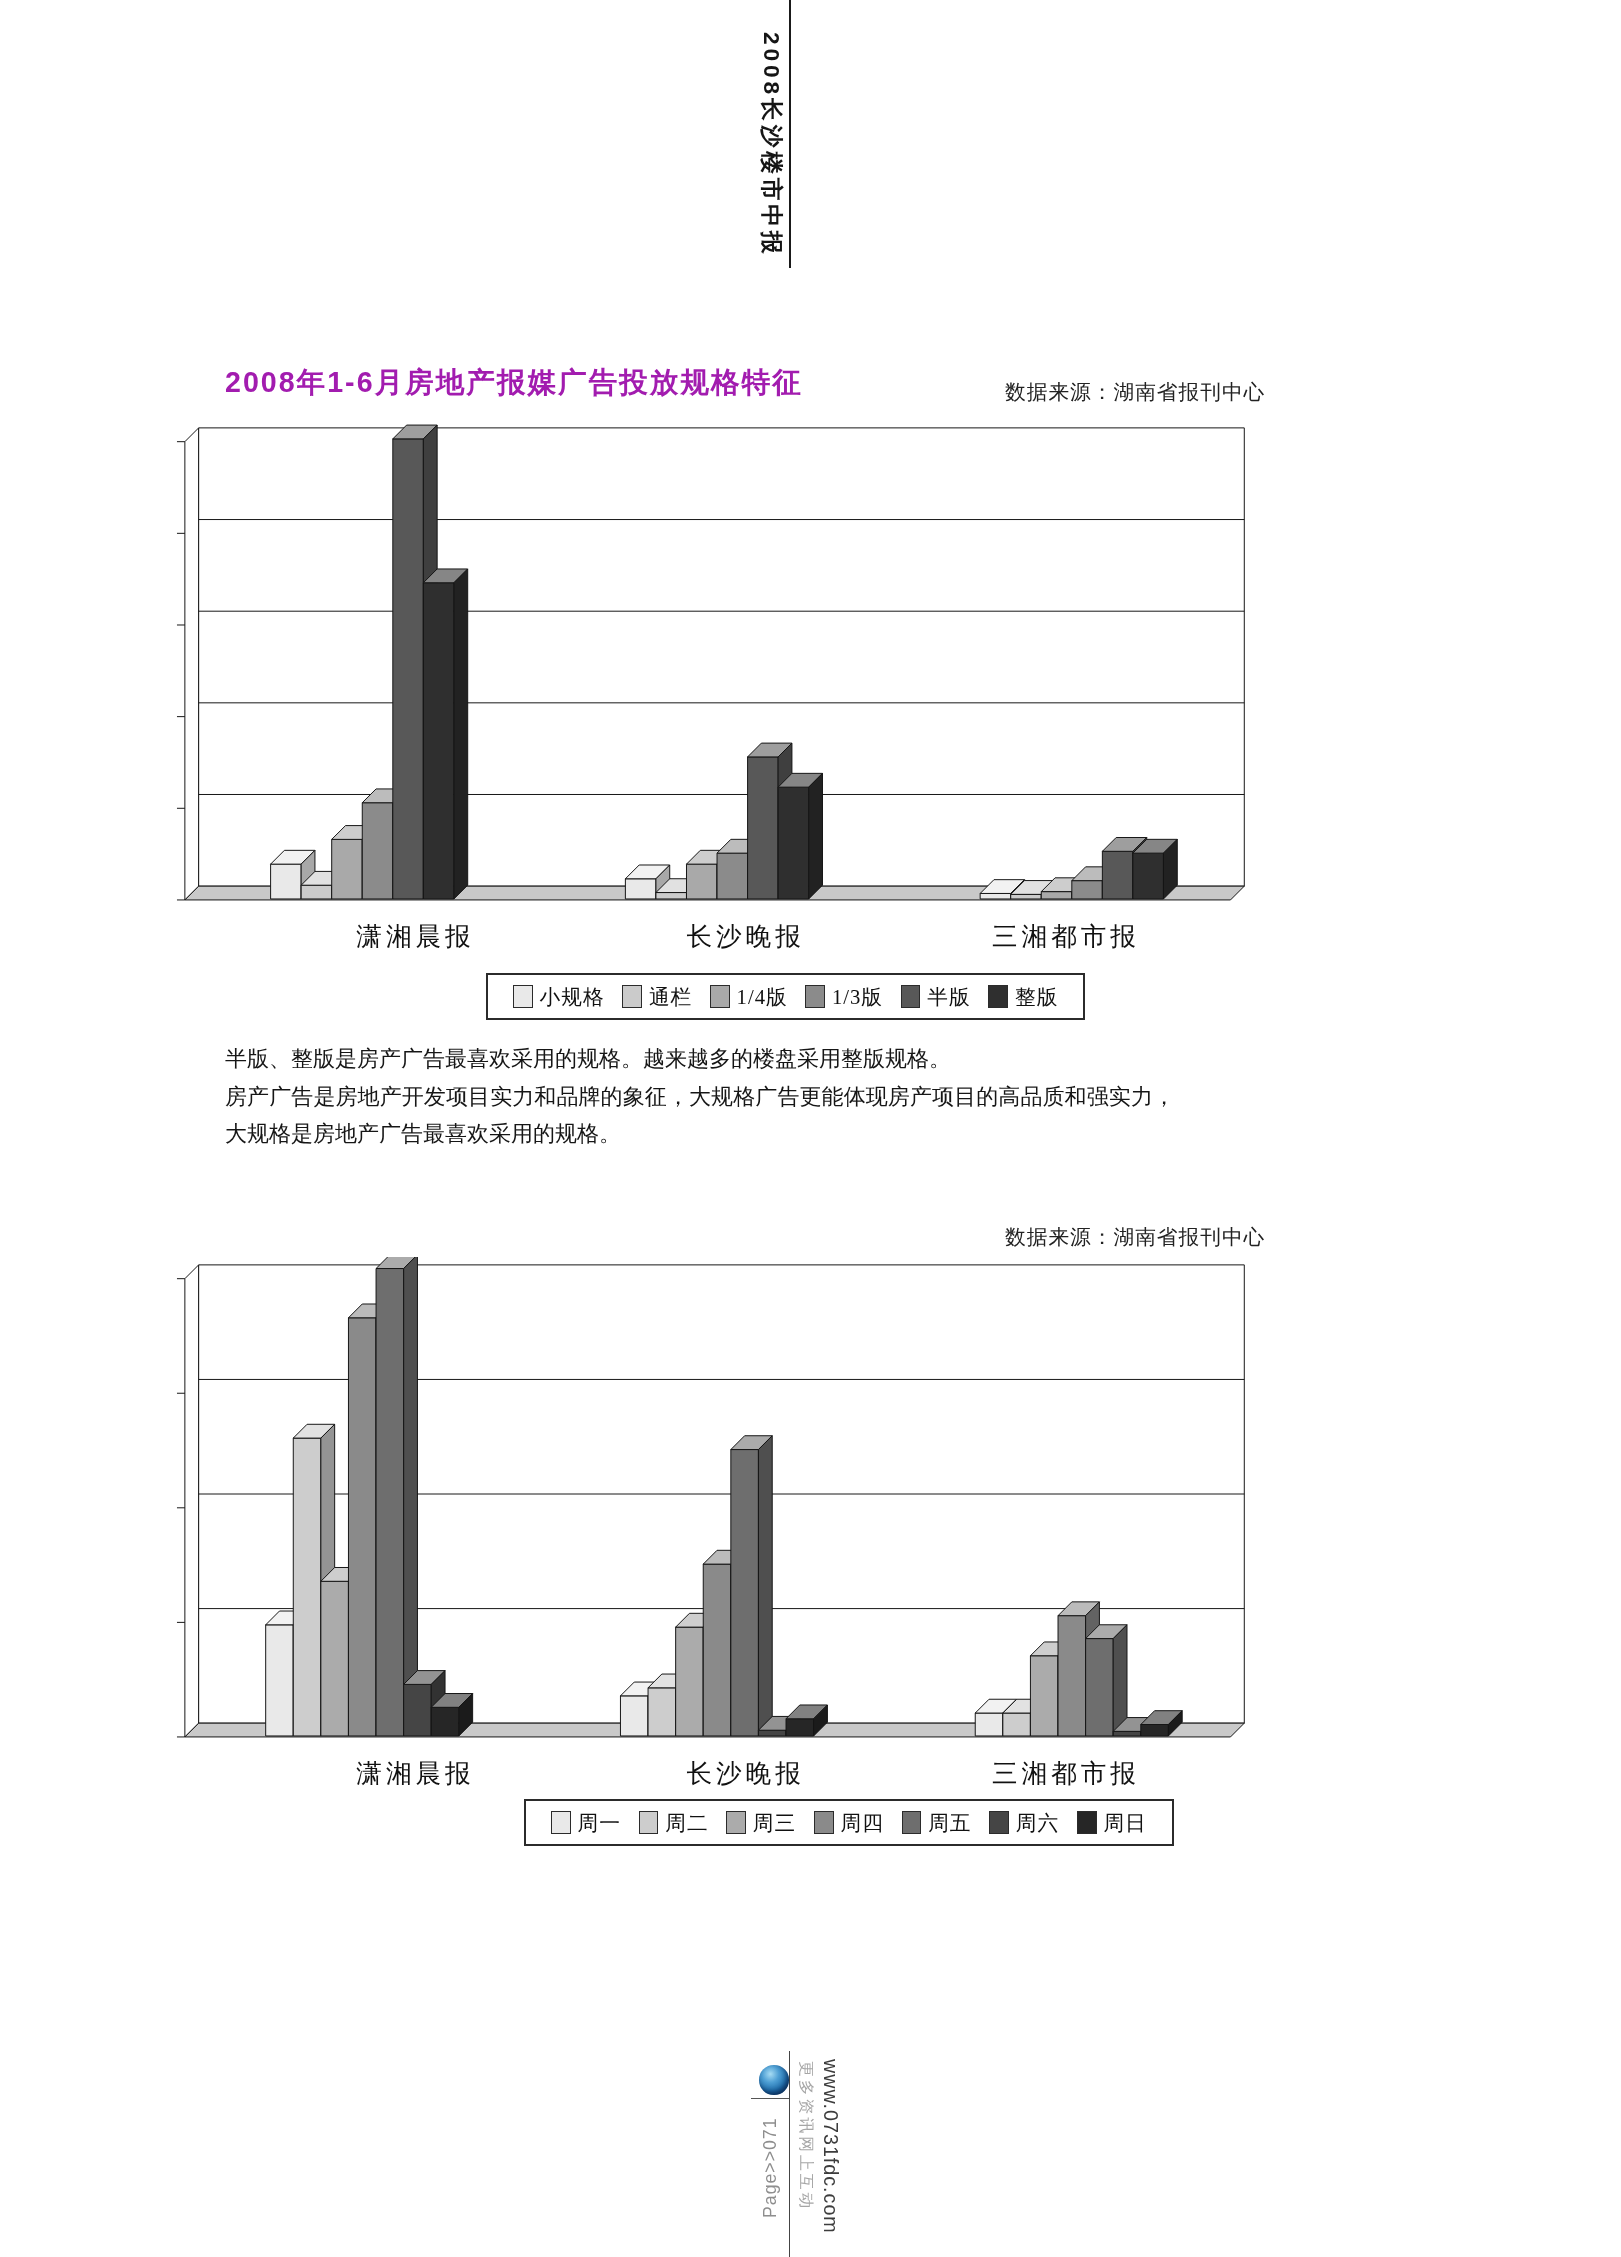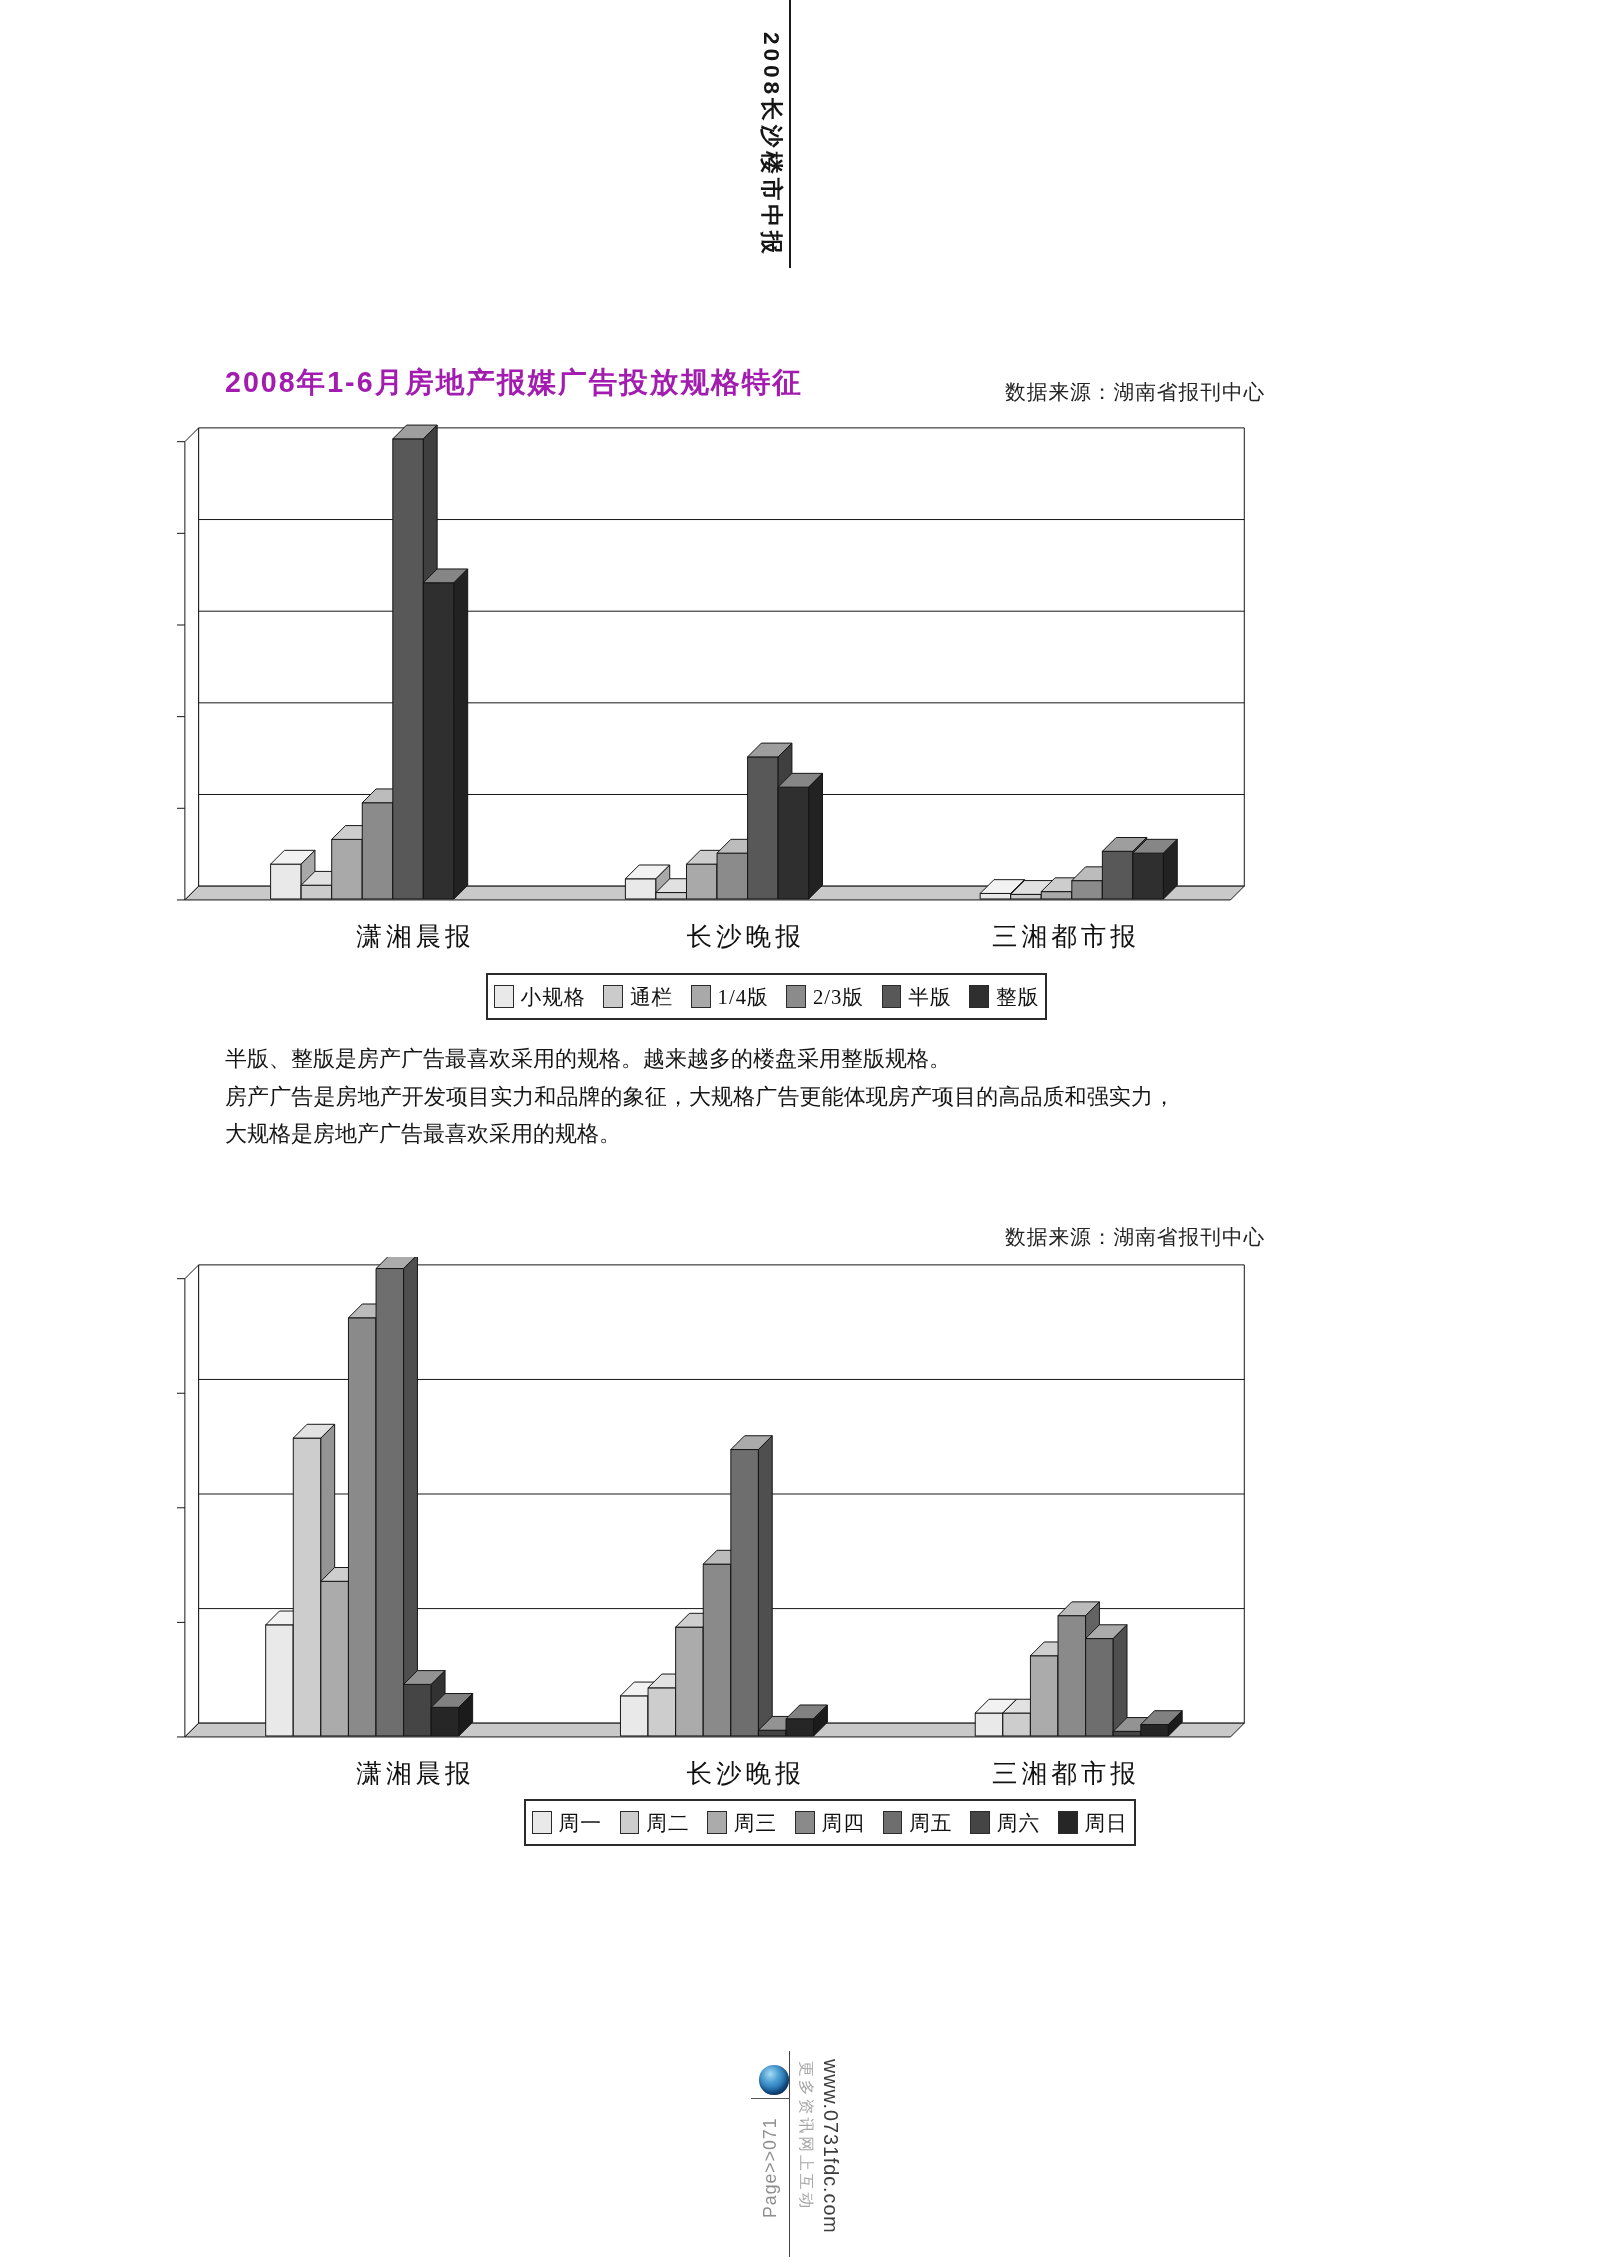--- a/index.html
+++ b/index.html
@@ -17,21 +17,21 @@
   
   .rot-cw{position:absolute;transform:rotate(90deg);transform-origin:top left;white-space:nowrap;}
   .rot-ccw{position:absolute;transform:rotate(-90deg);transform-origin:top left;white-space:nowrap;}
   .side-header{font-size:22.7px;font-weight:700;letter-spacing:3.9px;color:#151515;}
   .sec-title{position:absolute;font-size:28.6px;font-weight:700;letter-spacing:2px;color:#a21caf;}
   .src-label{position:absolute;font-size:20.7px;letter-spacing:1px;color:#222;
              font-family:"Liberation Serif","DejaVu Serif",serif;text-align:center;}
   .body-par{position:absolute;width:950px;font-size:22px;line-height:37px;
             text-align:justify;color:#161616;}
   .legend{position:absolute;display:inline-flex;align-items:center;
-          border:2px solid #2b2b2b;background:#fff;height:43px;padding:0 6px;}
+          border:2px solid #2b2b2b;background:#fff;height:43px;padding:0 25px;}
   .legend .item{display:inline-flex;align-items:center;margin-right:17.7px;}
   .legend .item:last-child{margin-right:0;}
   .legend .sw{display:inline-block;width:17.7px;height:20.7px;border:1px solid #2b2b2b;margin-right:6.9px;}
   .legend .lbl{font-size:20.7px;letter-spacing:1px;color:#111;
                font-family:"Liberation Serif","DejaVu Serif",serif;}
   .chart-svg{position:absolute;}
   .logo-sphere{position:absolute;width:29.6px;height:29.6px;border-radius:50%;
     background:radial-gradient(circle at 38% 30%, #a6dcf4 0%, #4e9fd4 30%, #1c6aa8 62%, #0a3a66 100%);
     box-shadow:inset -2px -3px 4.9px rgba(0,0,30,.45);}
   .foot-url{font-size:19.7px;color:#3d3d3d;letter-spacing:1px;}
@@ -135,21 +135,21 @@
       <span class="item">
         <span class="sw" style="background: rgb(203, 203, 203);"></span>
         <span class="lbl">通栏</span>
       </span>
       <span class="item">
         <span class="sw" style="background: rgb(169, 169, 169);"></span>
         <span class="lbl">1/4版</span>
       </span>
       <span class="item">
         <span class="sw" style="background: rgb(139, 139, 139);"></span>
-        <span class="lbl">2/3版</span>
+        <span class="lbl">1/3版</span>
       </span>
       <span class="item">
         <span class="sw" style="background: rgb(88, 88, 88);"></span>
         <span class="lbl">半版</span>
       </span>
       <span class="item">
         <span class="sw" style="background: rgb(47, 47, 47);"></span>
         <span class="lbl">整版</span>
       </span>
     </div>

